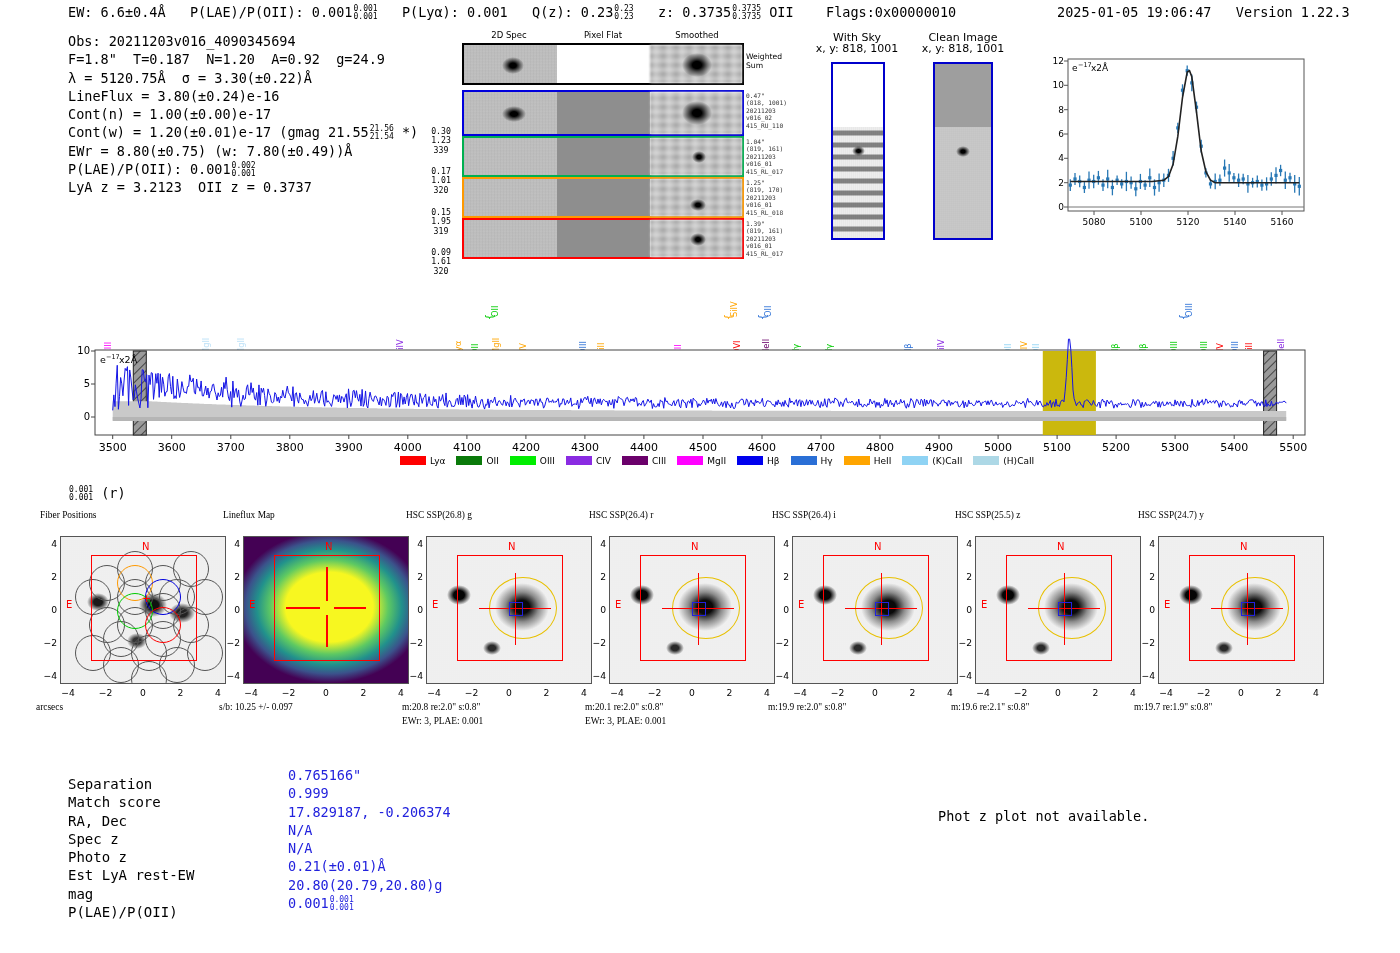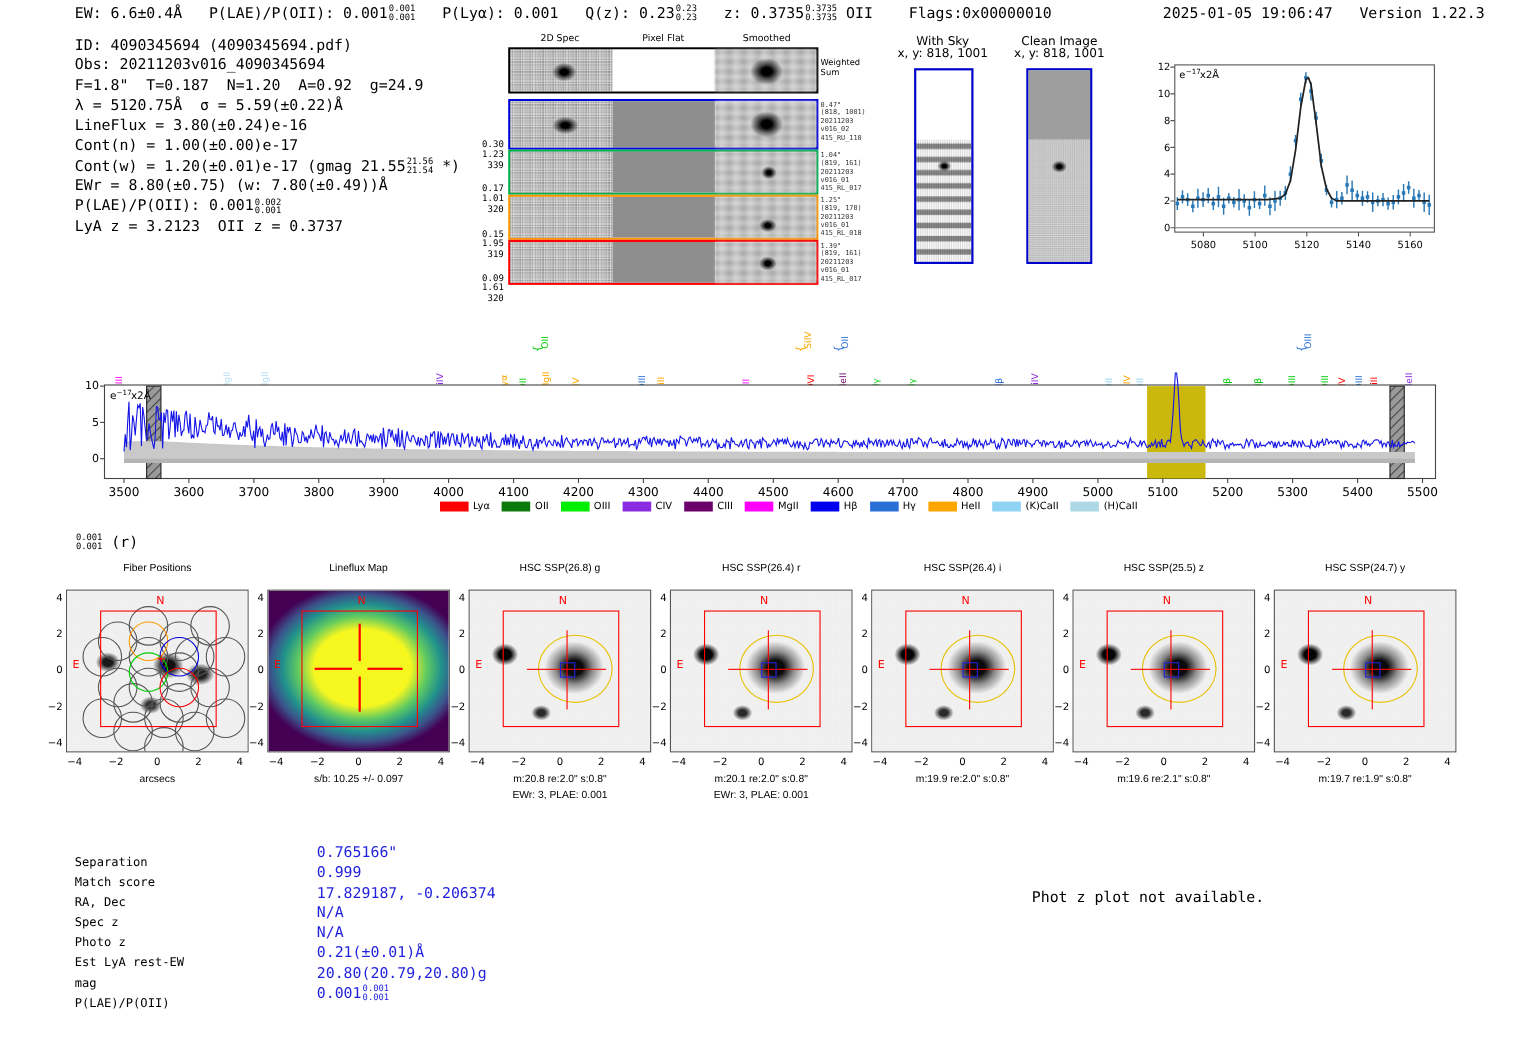--- a/index.html
+++ b/index.html
@@ -32,21 +32,21 @@
      repeating-linear-gradient(90deg,rgba(0,0,0,.34) 0px,rgba(255,255,255,.30) 1px,rgba(0,0,0,.20) 2px,rgba(255,255,255,.30) 3px),
      linear-gradient(#b9b9b9,#b9b9b9);
      background-blend-mode:overlay,overlay,normal;}
   .blob{position:absolute;border-radius:50%;background:radial-gradient(closest-side,#000 30%,rgba(0,0,0,.55) 60%,rgba(0,0,0,0) 100%);}
   .smooth{background:
      repeating-linear-gradient(0deg,rgba(0,0,0,.20) 0px,rgba(255,255,255,.25) 4px,rgba(0,0,0,.18) 9px),
      repeating-linear-gradient(90deg,rgba(0,0,0,.22) 0px,rgba(255,255,255,.25) 6px,rgba(0,0,0,.18) 13px),
      linear-gradient(#bdbdbd,#bdbdbd);
      background-blend-mode:overlay,overlay,normal;filter:blur(1.1px);}
   .flatgray{background:#8e8e8e;}
-  .stripnums{position:absolute;left:0;width:34px;text-align:right;font-size:8.2px;line-height:9.3px;}
+  .stripnums{position:absolute;left:0;width:34px;text-align:center;font-size:8.2px;line-height:9.3px;}
   .stripmeta{position:absolute;left:322px;width:70px;font-size:6.2px;line-height:7.4px;color:#333;}
 
   
   .cut-title{position:absolute;font-size:11px;text-align:center;line-height:11px;}
   .skybox{position:absolute;border:2px solid #0000cc;box-sizing:border-box;}
   .skyrows{position:absolute;inset:0;background:
      repeating-linear-gradient(0deg,rgba(0,0,0,0) 0px,rgba(0,0,0,0) 6px,rgba(0,0,0,.45) 7px,rgba(0,0,0,.45) 11px,rgba(0,0,0,0) 12px),
      repeating-linear-gradient(90deg,rgba(0,0,0,.18) 0px,rgba(255,255,255,.22) 1px,rgba(0,0,0,.14) 2px);
      background-blend-mode:normal,overlay;}
   .cleanrows{position:absolute;inset:0;background:
@@ -56,35 +56,35 @@
      background-blend-mode:overlay,overlay,normal;}
   .linelab{position:absolute;font-size:8.3px;transform-origin:left bottom;
            transform:rotate(-90deg);white-space:nowrap;font-family:"DejaVu Sans","Liberation Sans",sans-serif;}
   .brace{position:absolute;font-size:10px;transform-origin:left bottom;transform:rotate(-90deg);}
   .legend-item{display:inline-flex;align-items:center;margin-right:11px;}
   .legend-sw{width:26px;height:9px;display:inline-block;margin-right:4px;}
   .legend-tx{font-size:9px;font-family:"DejaVu Sans","Liberation Sans",sans-serif;}
 
   
   .cut-frame{position:absolute;box-sizing:border-box;border:1px solid #555;background:#fff;overflow:hidden;}
-  .cut-cap{position:absolute;font-size:9.4px;text-align:center;
-           font-family:Liberation Sans, sans-serif;}
+  .cut-cap{position:absolute;font-size:9.4px;
+           font-family:Liberation Serif, serif;}
   .cut-axlab{position:absolute;font-size:9.2px;color:#000;
              font-family:"DejaVu Sans","Liberation Sans",sans-serif;}
   .redsq{position:absolute;border:1.4px solid #ff0000;box-sizing:border-box;}
   .NE{position:absolute;color:#ff0000;font-size:10px;font-family:"DejaVu Sans","Liberation Sans",sans-serif;}
   .greybg{background:
      repeating-linear-gradient(0deg,rgba(0,0,0,.13) 0px,rgba(255,255,255,.16) 1px,rgba(0,0,0,.10) 2px),
      repeating-linear-gradient(90deg,rgba(0,0,0,.13) 0px,rgba(255,255,255,.16) 1px,rgba(0,0,0,.10) 2px),
      linear-gradient(#efefef,#efefef);
      background-blend-mode:overlay,overlay,normal;}
   .galaxy{position:absolute;border-radius:50%;}
 
   
-  #bot-labels{left:68px;top:775px;font-size:11px;line-height:18.3px;}
+  #bot-labels{left:68px;top:775px;font-size:14px;line-height:18.3px;}
   #bot-values{left:288px;top:766px;font-size:13.5px;line-height:18.3px;color:#2222dd;}
   #bot-labels div,#bot-values div{white-space:pre;}
   #photoz-msg{left:938px;top:808px;font-size:13.5px;}
 </style>
 </head>
 <body>
 
 <div class="abs mono nw" id="header-line">
   <span>EW: 6.6±0.4Å</span>&nbsp;&nbsp;
   <span>P(LAE)/P(OII): 0.001</span><span class="frac"><span>0.001</span><span>0.001</span></span>&nbsp;&nbsp;
@@ -93,24 +93,23 @@
   <span>z: 0.3735</span><span class="frac"><span>0.3735</span><span>0.3735</span></span>
   <span>OII</span>&nbsp;&nbsp;&nbsp;
   <span>Flags:0x00000010</span>
 </div>
 <div class="abs mono nw" id="timestamp-line">
   <span>2025-01-05 19:06:47</span>&nbsp;&nbsp;
   <span>Version 1.22.3</span>
 </div>
 
 <div class="abs mono" id="info-block">
-  <div>ID: 4090345694 (4090345694.pdf)</div>
   <div>Obs: 20211203v016_4090345694</div>
   <div>F=1.8"  T=0.187  N=1.20  A=0.92  g=24.9</div>
-  <div>λ = 5120.75Å  σ = 5.59(±0.22)Å</div>
+  <div>λ = 5120.75Å  σ = 3.30(±0.22)Å</div>
   <div>LineFlux = 3.80(±0.24)e-16</div>
   <div>Cont(n) = 1.00(±0.00)e-17</div>
   <div><span>Cont(w) = 1.20(±0.01)e-17 (gmag 21.55</span><span class="frac"><span>21.56</span><span>21.54</span></span> <span>*)</span></div>
   <div>EWr = 8.80(±0.75) (w: 7.80(±0.49))Å</div>
   <div><span>P(LAE)/P(OII): 0.001</span><span class="frac"><span>0.002</span><span>0.001</span></span></div>
   <div>LyA z = 3.2123  OII z = 0.3737</div>
 </div>
 
 <div class="abs" id="specpanels">
   <div class="panel-title sans" style="left:38px;width:94px;top:0;">2D Spec</div>

